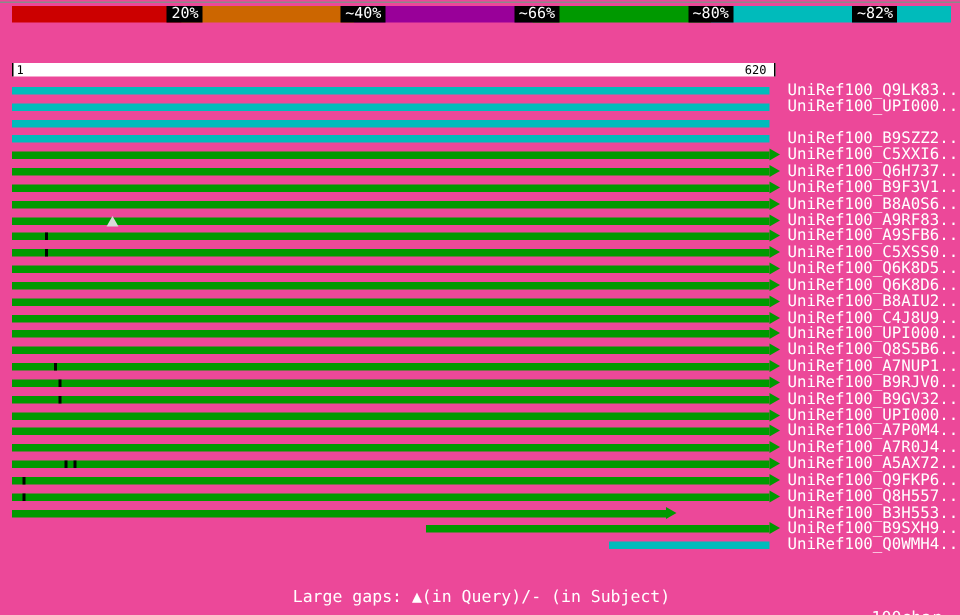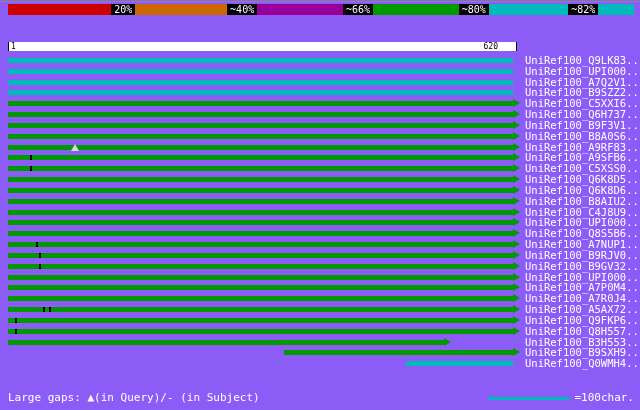--- a/index.html
+++ b/index.html
@@ -1,18 +1,18 @@
 <!DOCTYPE html>
 <html><head>
 <meta charset="utf-8">
 <style>
   * { margin:0; padding:0; box-sizing:border-box; }
   html,body { background:#000; }
   body { width:640px; height:410px; overflow:hidden; font-family:"DejaVu Sans Mono", monospace; }
-  .screen { position:relative; width:640px; height:410px; background:#8b5cf6; }
+  .screen { position:relative; width:640px; height:410px; background:#ec4899; }
 
   .topline { position:absolute; top:1px; left:0; width:640px; height:1px; background:#8a8a8a; }
 
   
   .key { position:absolute; top:4px; left:8px; width:626px; height:11px; display:flex; }
   .key-seg { height:11px; }
   .key-label { position:absolute; top:0; height:11px; line-height:11px; background:#000;
                color:#fff; font-size:10px; padding:0 3px; white-space:nowrap; }
 
   
@@ -20,40 +20,40 @@
   .query-title { color:#fff; font-weight:bold; font-size:12px; line-height:13px; letter-spacing:1px; }
   .title-rule { flex:1; height:1px; background:#fff; margin-left:14px; margin-bottom:1px; }
 
   
   .ruler { position:absolute; top:42px; left:8px; width:509px; height:9px; background:#fff; }
   .ruler .tick { position:absolute; top:0; width:1px; height:9px; background:#000; }
   .ruler .tick-left { left:0; }
   .ruler .tick-right { right:0; }
   .ruler .num { position:absolute; top:0; color:#000; font-size:8px; line-height:9px; }
   .ruler .num-left { left:3px; }
-  .ruler .num-right { right:19px;margin-left:20px; }
+  .ruler .num-right { right:6px;margin-left:20px; }
 
   
   .hits { position:absolute; top:55px; left:8px; right:0; }
   .hit-row { position:relative; height:10.83px; }
   .hit-track { position:absolute; left:0; top:0; width:505px; height:10.83px; }
   .hit-bar { position:absolute; top:3px; height:5px; }
   .arrow { position:absolute; right:-7px; top:-2px; width:0; height:0;
            border-top:4.5px solid transparent; border-bottom:4.5px solid transparent;
            border-left:7px solid currentColor; }
   .marker-tick { position:absolute; top:3px; width:2px; height:5px; background:#000; z-index:2; }
   .marker-tri { position:absolute; top:2px; width:0; height:0; z-index:3; transform:translateX(-4px);
                 border-left:4px solid transparent; border-right:4px solid transparent;
                 border-bottom:7px solid #d9d9d9; }
   .hit-label { position:absolute; left:517px; top:0; color:#fff; font-size:10.5px;
                line-height:10.83px; white-space:nowrap; }
 
   
   .footer { position:absolute; top:391px; left:8px; right:6px; height:14px;
-            display:flex; align-items:center; color:#fff; font-size:11px; line-height:14px; }
+            display:flex; align-items:center; color:#fff; font-size:11px; line-height:14px;flex-direction:column; }
   .scale-wrap { margin-left:auto; display:flex; align-items:center; }
   .scale-line { height:3px; margin-right:5px; }
 </style>
 </head>
 <body>
 
 <div class="screen">
   <div class="topline"></div>
 
   <div class="key" id="key">
@@ -95,21 +95,20 @@
     </div>
     <div class="hit-label">UniRef100_UPI000...</div>
   </div>
 
   <div class="hit-row">
     <div class="hit-track">
       <div class="hit-bar" style="left: 0%; width: 100%; background: rgb(0, 187, 187); color: rgb(0, 187, 187);">
         
       </div>
     </div>
-    <div class="hit-label">UniRef100_A7Q2V1..</div>
   </div>
 
   <div class="hit-row">
     <div class="hit-track">
       <div class="hit-bar" style="left: 0%; width: 100%; background: rgb(0, 187, 187); color: rgb(0, 187, 187);">
         
       </div>
     </div>
     <div class="hit-label">UniRef100_B9SZZ2..</div>
   </div>

